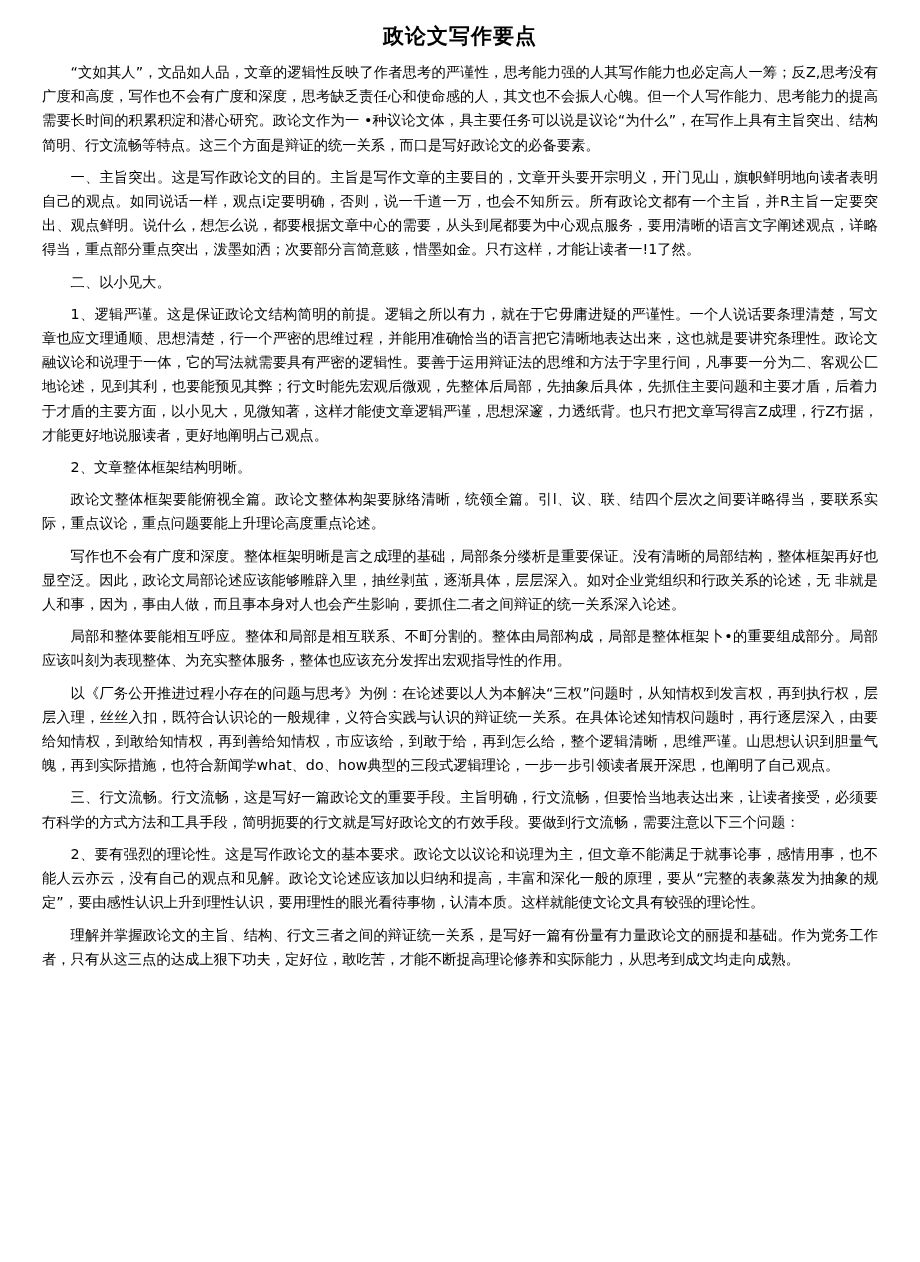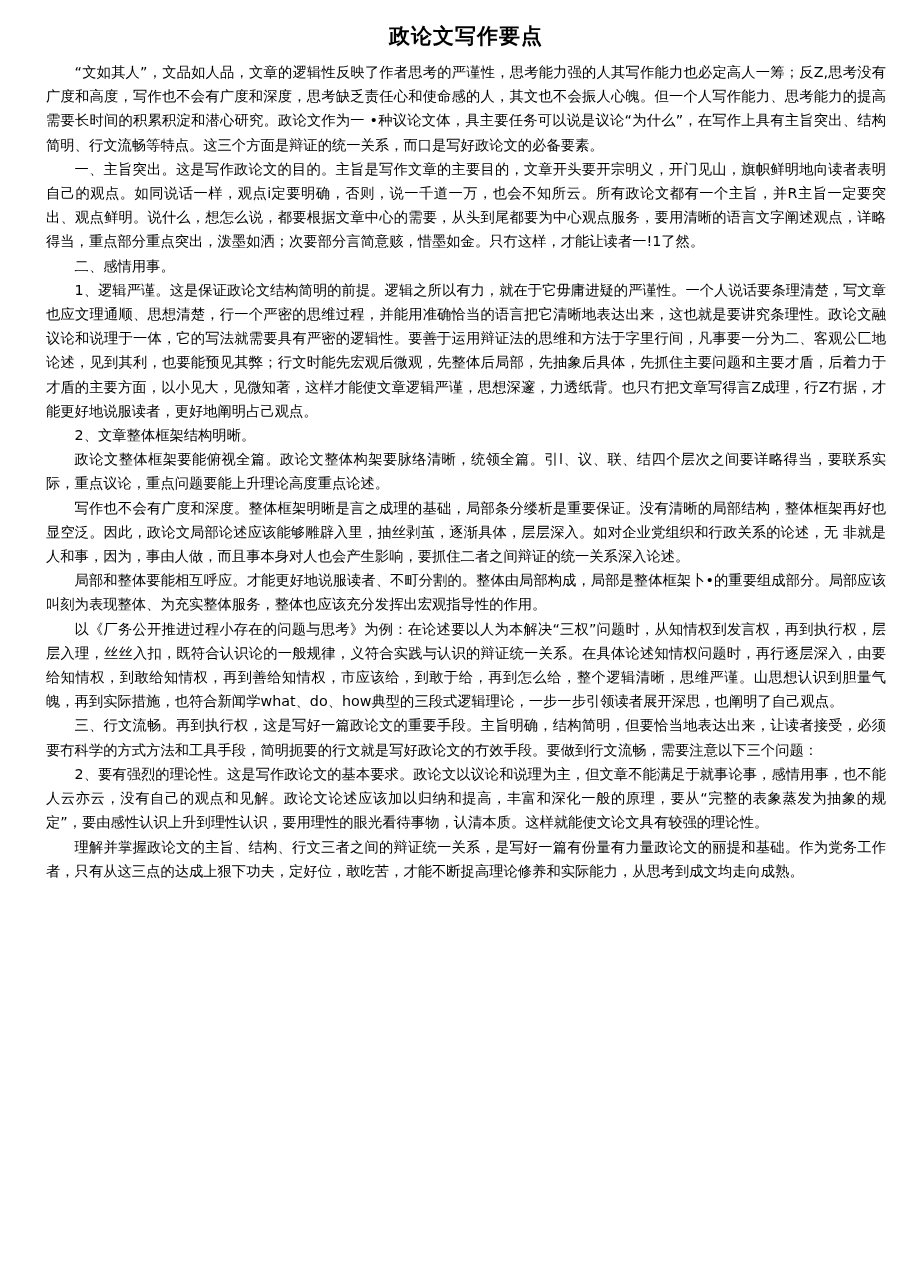--- a/index.html
+++ b/index.html
@@ -8,57 +8,57 @@
   }
   body {
     width: 920px;
     background: #ffffff;
     font-family: "DejaVu Sans", "Liberation Sans", sans-serif;
   }
   .page {
     width: 920px;
     min-height: 1262px;
     box-sizing: border-box;
-    padding: 18px 34px 20px 46px;
+    padding: 18px 34px 20px 34px;
     background: #ffffff;
   }
   .doc-title {
     text-align: center;
     font-size: 21px;
     font-weight: bold;
     letter-spacing: 1px;
     color: #000;
     margin: 4px 0 10px 0;
     font-family: "DejaVu Sans", "Liberation Sans", sans-serif;
   }
   .para {
     font-size: 14.3px;
     line-height: 24.2px;
     color: #000;
     text-align: justify;
     text-justify: inter-ideograph;
-    margin: 0;
+    margin: 8px;
     word-break: break-all;
   }
   .indent2 {
     text-indent: 2em;
   }
 </style>
 </head>
 <body>
 
 <div class="page">
   <h1 class="doc-title">政论文写作要点</h1>
   <div class="body-text">
     <p class="para indent2">“文如其人”，文品如人品，文章的逻辑性反映了作者思考的严谨性，思考能力强的人其写作能力也必定高人一筹；反Z,思考没有广度和高度，写作也不会有广度和深度，思考缺乏责任心和使命感的人，其文也不会振人心魄。但一个人写作能力、思考能力的提高需要长时间的积累积淀和潜心研究。政论文作为一     •种议论文体，具主要任务可以说是议论“为什么”，在写作上具有主旨突出、结构简明、行文流畅等特点。这三个方面是辩证的统一关系，而口是写好政论文的必备要素。</p>
     <p class="para indent2">一、主旨突出。这是写作政论文的目的。主旨是写作文章的主要目的，文章开头要开宗明义，开门见山，旗帜鲜明地向读者表明自己的观点。如同说话一样，观点i定要明确，否则，说一千道一万，也会不知所云。所有政论文都有一个主旨，并R主旨一定要突出、观点鲜明。说什么，想怎么说，都要根据文章中心的需要，从头到尾都要为中心观点服务，要用清晰的语言文字阐述观点，详略得当，重点部分重点突出，泼墨如洒；次要部分言简意赅，惜墨如金。只冇这样，才能让读者一!1了然。</p>
-    <p class="para indent2">二、感情用事。</p>
+    <p class="para indent2">二、以小见大。</p>
     <p class="para indent2">1、逻辑严谨。这是保证政论文结构简明的前提。逻辑之所以有力，就在于它毋庸进疑的严谨性。一个人说话要条理清楚，写文章也应文理通顺、思想清楚，行一个严密的思维过程，并能用准确恰当的语言把它清晰地表达出来，这也就是要讲究条理性。政论文融议论和说理于一体，它的写法就需要具有严密的逻辑性。要善于运用辩证法的思维和方法于字里行间，凡事要一分为二、客观公匚地论述，见到其利，也要能预见其弊；行文时能先宏观后微观，先整体后局部，先抽象后具体，先抓住主要问题和主要才盾，后着力于才盾的主要方面，以小见大，见微知著，这样才能使文章逻辑严谨，思想深邃，力透纸背。也只冇把文章写得言Z成理，行Z冇据，才能更好地说服读者，更好地阐明占己观点。</p>
     <p class="para indent2">2、文章整体框架结构明晰。</p>
     <p class="para indent2">政论文整体框架要能俯视全篇。政论文整体构架要脉络清晰，统领全篇。引l、议、联、结四个层次之间要详略得当，要联系实际，重点议论，重点问题要能上升理论高度重点论述。</p>
     <p class="para indent2">写作也不会有广度和深度。整体框架明晰是言之成理的基础，局部条分缕析是重要保证。没有清晰的局部结构，整体框架再好也显空泛。因此，政论文局部论述应该能够雕辟入里，抽丝剥茧，逐渐具体，层层深入。如对企业党组织和行政关系的论述，无                非就是人和事，因为，事由人做，而且事本身对人也会产生影响，要抓住二者之间辩证的统一关系深入论述。</p>
-    <p class="para indent2">局部和整体要能相互呼应。才能更好地说服读者、不町分割的。整体由局部构成，局部是整体框架卜•的重要组成部分。局部应该叫刻为表现整体、为充实整体服务，整体也应该充分发挥出宏观指导性的作用。</p>
+    <p class="para indent2">局部和整体要能相互呼应。整体和局部是相互联系、不町分割的。整体由局部构成，局部是整体框架卜•的重要组成部分。局部应该叫刻为表现整体、为充实整体服务，整体也应该充分发挥出宏观指导性的作用。</p>
     <p class="para indent2">以《厂务公开推进过程小存在的问题与思考》为例：在论述要以人为本解决“三权”问题时，从知情权到发言权，再到执行权，层层入理，丝丝入扣，既符合认识论的一般规律，义符合实践与认识的辩证统一关系。在具体论述知情权问题时，再行逐层深入，由要给知情权，到敢给知情权，再到善给知情权，市应该给，到敢于给，再到怎么给，整个逻辑清晰，思维严谨。山思想认识到胆量气魄，再到实际措施，也符合新闻学what、do、how典型的三段式逻辑理论，一步一步引领读者展开深思，也阐明了自己观点。</p>
-    <p class="para indent2">三、行文流畅。再到执行权，这是写好一篇政论文的重要手段。主旨明确，结构简明，但要恰当地表达出来，让读者接受，必须要冇科学的方式方法和工具手段，简明扼要的行文就是写好政论文的冇效手段。要做到行文流畅，需要注意以下三个问题：</p>
+    <p class="para indent2">三、行文流畅。行文流畅，这是写好一篇政论文的重要手段。主旨明确，行文流畅，但要恰当地表达出来，让读者接受，必须要冇科学的方式方法和工具手段，简明扼要的行文就是写好政论文的冇效手段。要做到行文流畅，需要注意以下三个问题：</p>
     <p class="para indent2">2、要有强烈的理论性。这是写作政论文的基本要求。政论文以议论和说理为主，但文章不能满足于就事论事，感情用事，也不能人云亦云，没有自己的观点和见解。政论文论述应该加以归纳和提高，丰富和深化一般的原理，要从“完整的表象蒸发为抽象的规定”，要由感性认识上升到理性认识，要用理性的眼光看待事物，认清本质。这样就能使文论文具有较强的理论性。</p>
     <p class="para indent2">理解并掌握政论文的主旨、结构、行文三者之间的辩证统一关系，是写好一篇有份量有力量政论文的丽提和基础。作为党务工作者，只有从这三点的达成上狠下功夫，定好位，敢吃苦，才能不断捉高理论修养和实际能力，从思考到成文均走向成熟。</p>
   </div>
 </div>
 
 </body></html>

